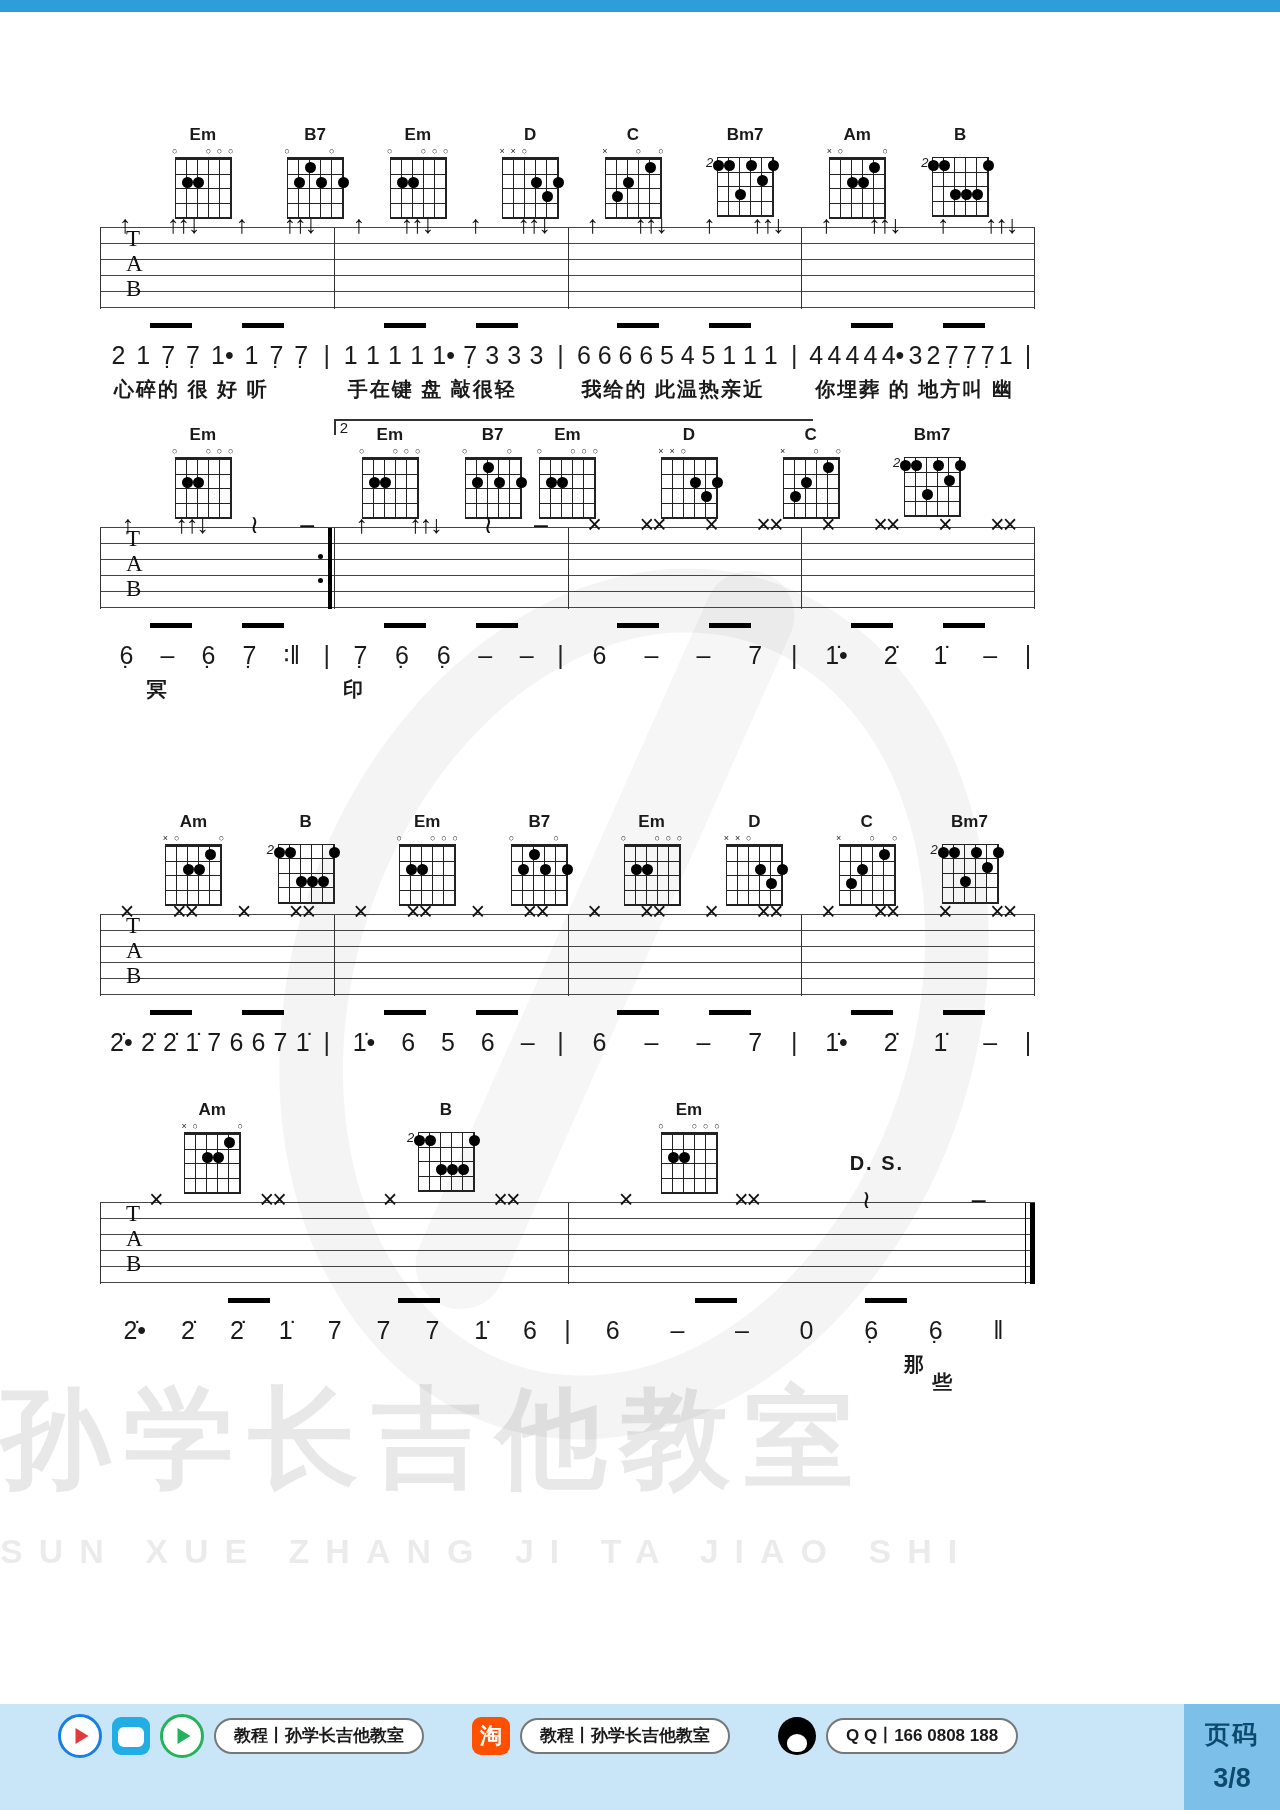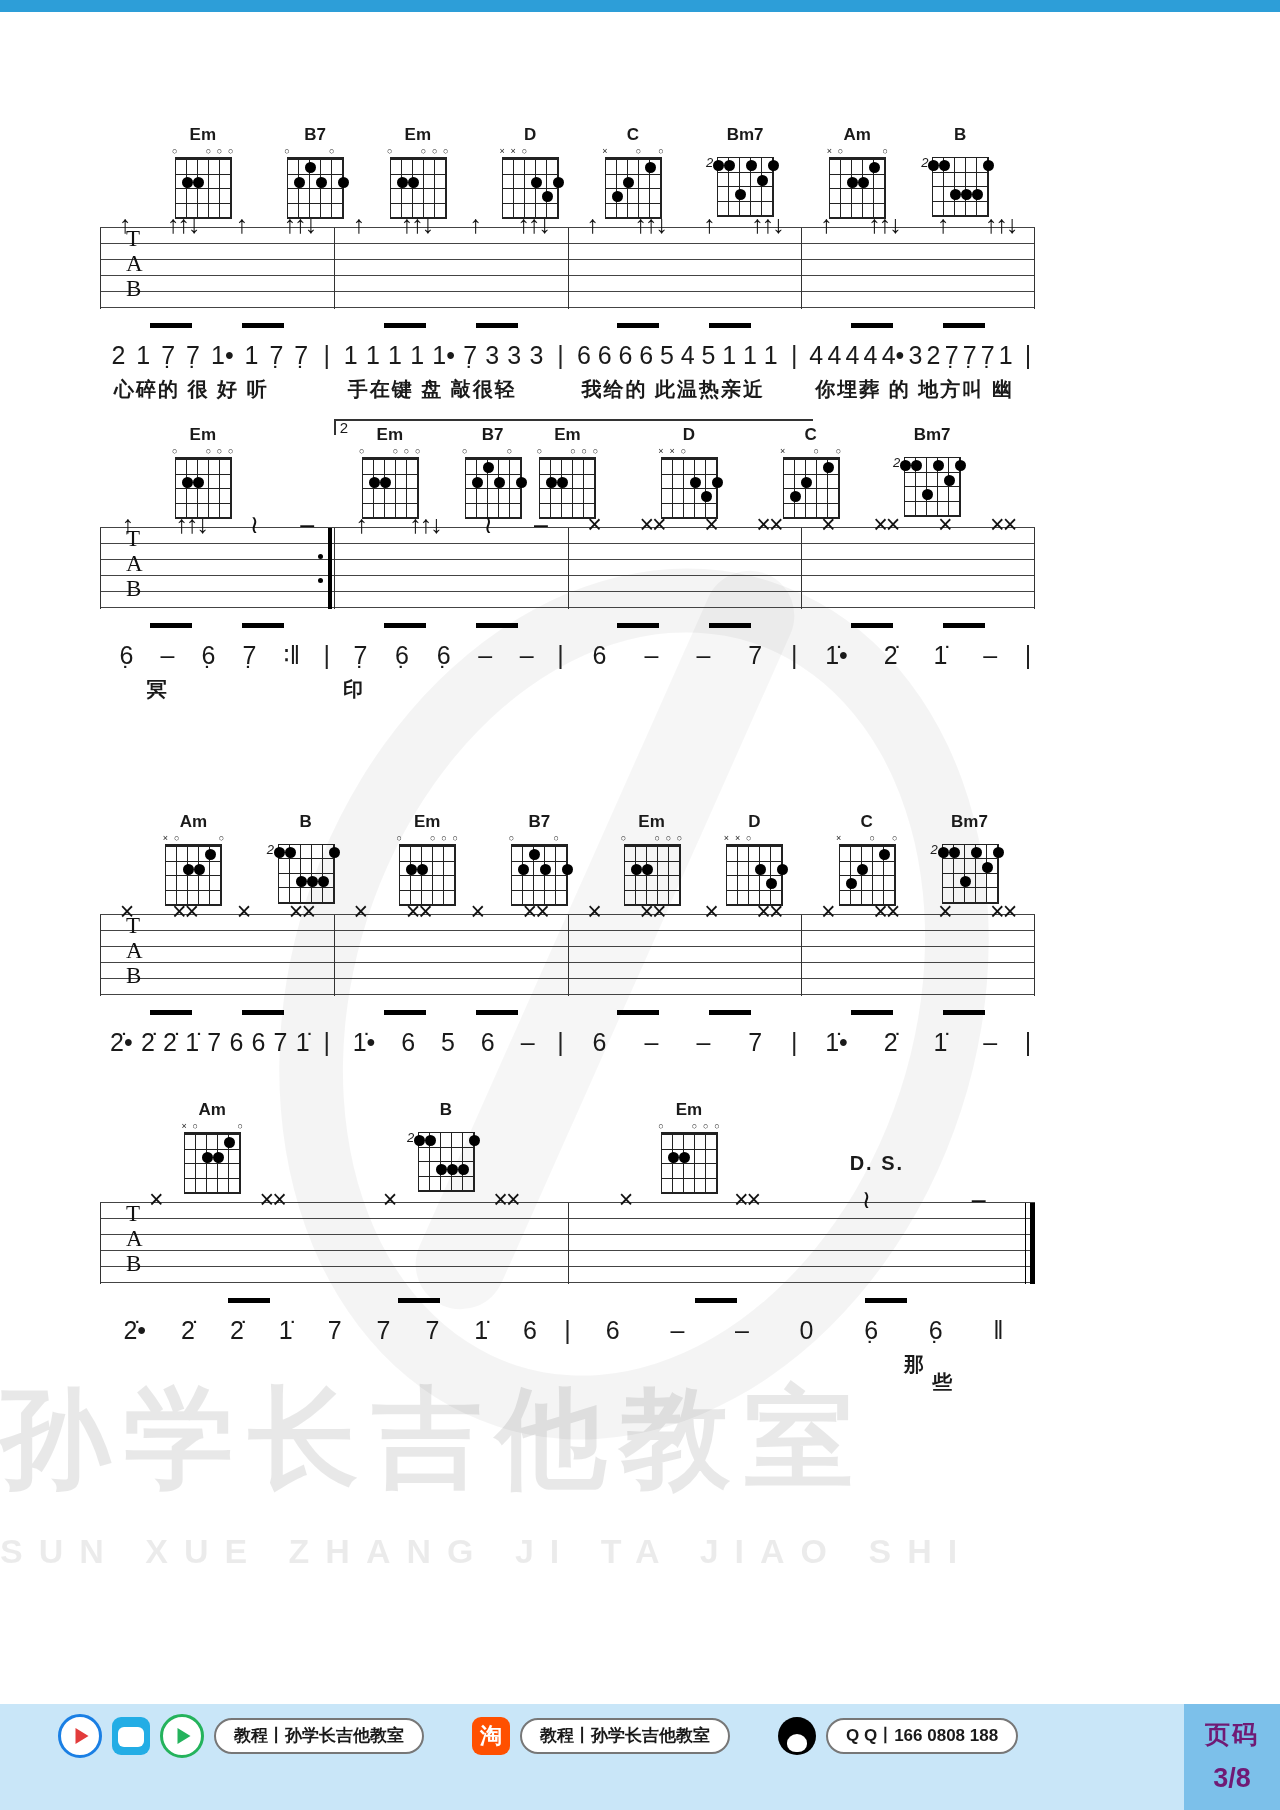--- a/index.html
+++ b/index.html
@@ -62,21 +62,21 @@
   .ic-sq{border-radius:9px;}
   .tri{position:absolute;left:54%;top:50%;transform:translate(-50%,-50%);width:0;height:0;
     border-style:solid;border-width:8px 0 8px 13px;border-color:transparent;}
   .glyph-ic{position:absolute;inset:0;display:flex;align-items:center;justify-content:center;color:#fff;font-weight:700;}
   .qq-belly{position:absolute;left:50%;top:46%;transform:translateX(-50%);width:20px;height:18px;background:#fff;border-radius:50% 50% 45% 45%;}
   .weibo-ring{position:absolute;left:50%;top:50%;transform:translate(-50%,-50%);width:20px;height:20px;border:4px solid #fff;border-radius:50%;}
   .weibo-dot{position:absolute;left:50%;top:50%;transform:translate(-50%,-50%);width:7px;height:7px;background:#fff;border-radius:50%;}
   .wx-b1{position:absolute;left:6px;top:8px;width:17px;height:14px;background:#fff;border-radius:50%;}
   .wx-b2{position:absolute;right:5px;bottom:7px;width:13px;height:11px;background:#fff;border-radius:50%;}
   .bili-face{position:absolute;left:6px;top:10px;right:6px;bottom:8px;background:#fff;border-radius:6px;}
-  .pageblock{position:absolute;right:0;top:0;bottom:0;width:96px;color:#701a75;text-align:center;}
+  .pageblock{position:absolute;right:0;top:0;bottom:0;width:96px;color:#0c4a6e;text-align:center;}
   .pageblock .pl{margin-top:14px;font-size:25px;font-weight:700;letter-spacing:2px;}
   .pageblock .pv{margin-top:12px;font-size:27px;font-weight:700;}
 </style>
 </head>
 <body>
 
 <div class="page">
   <div class="topbar" style="background: rgb(45, 158, 216);"></div>
   <div class="wm-ring"></div>
   <div class="wm-slash"></div>

